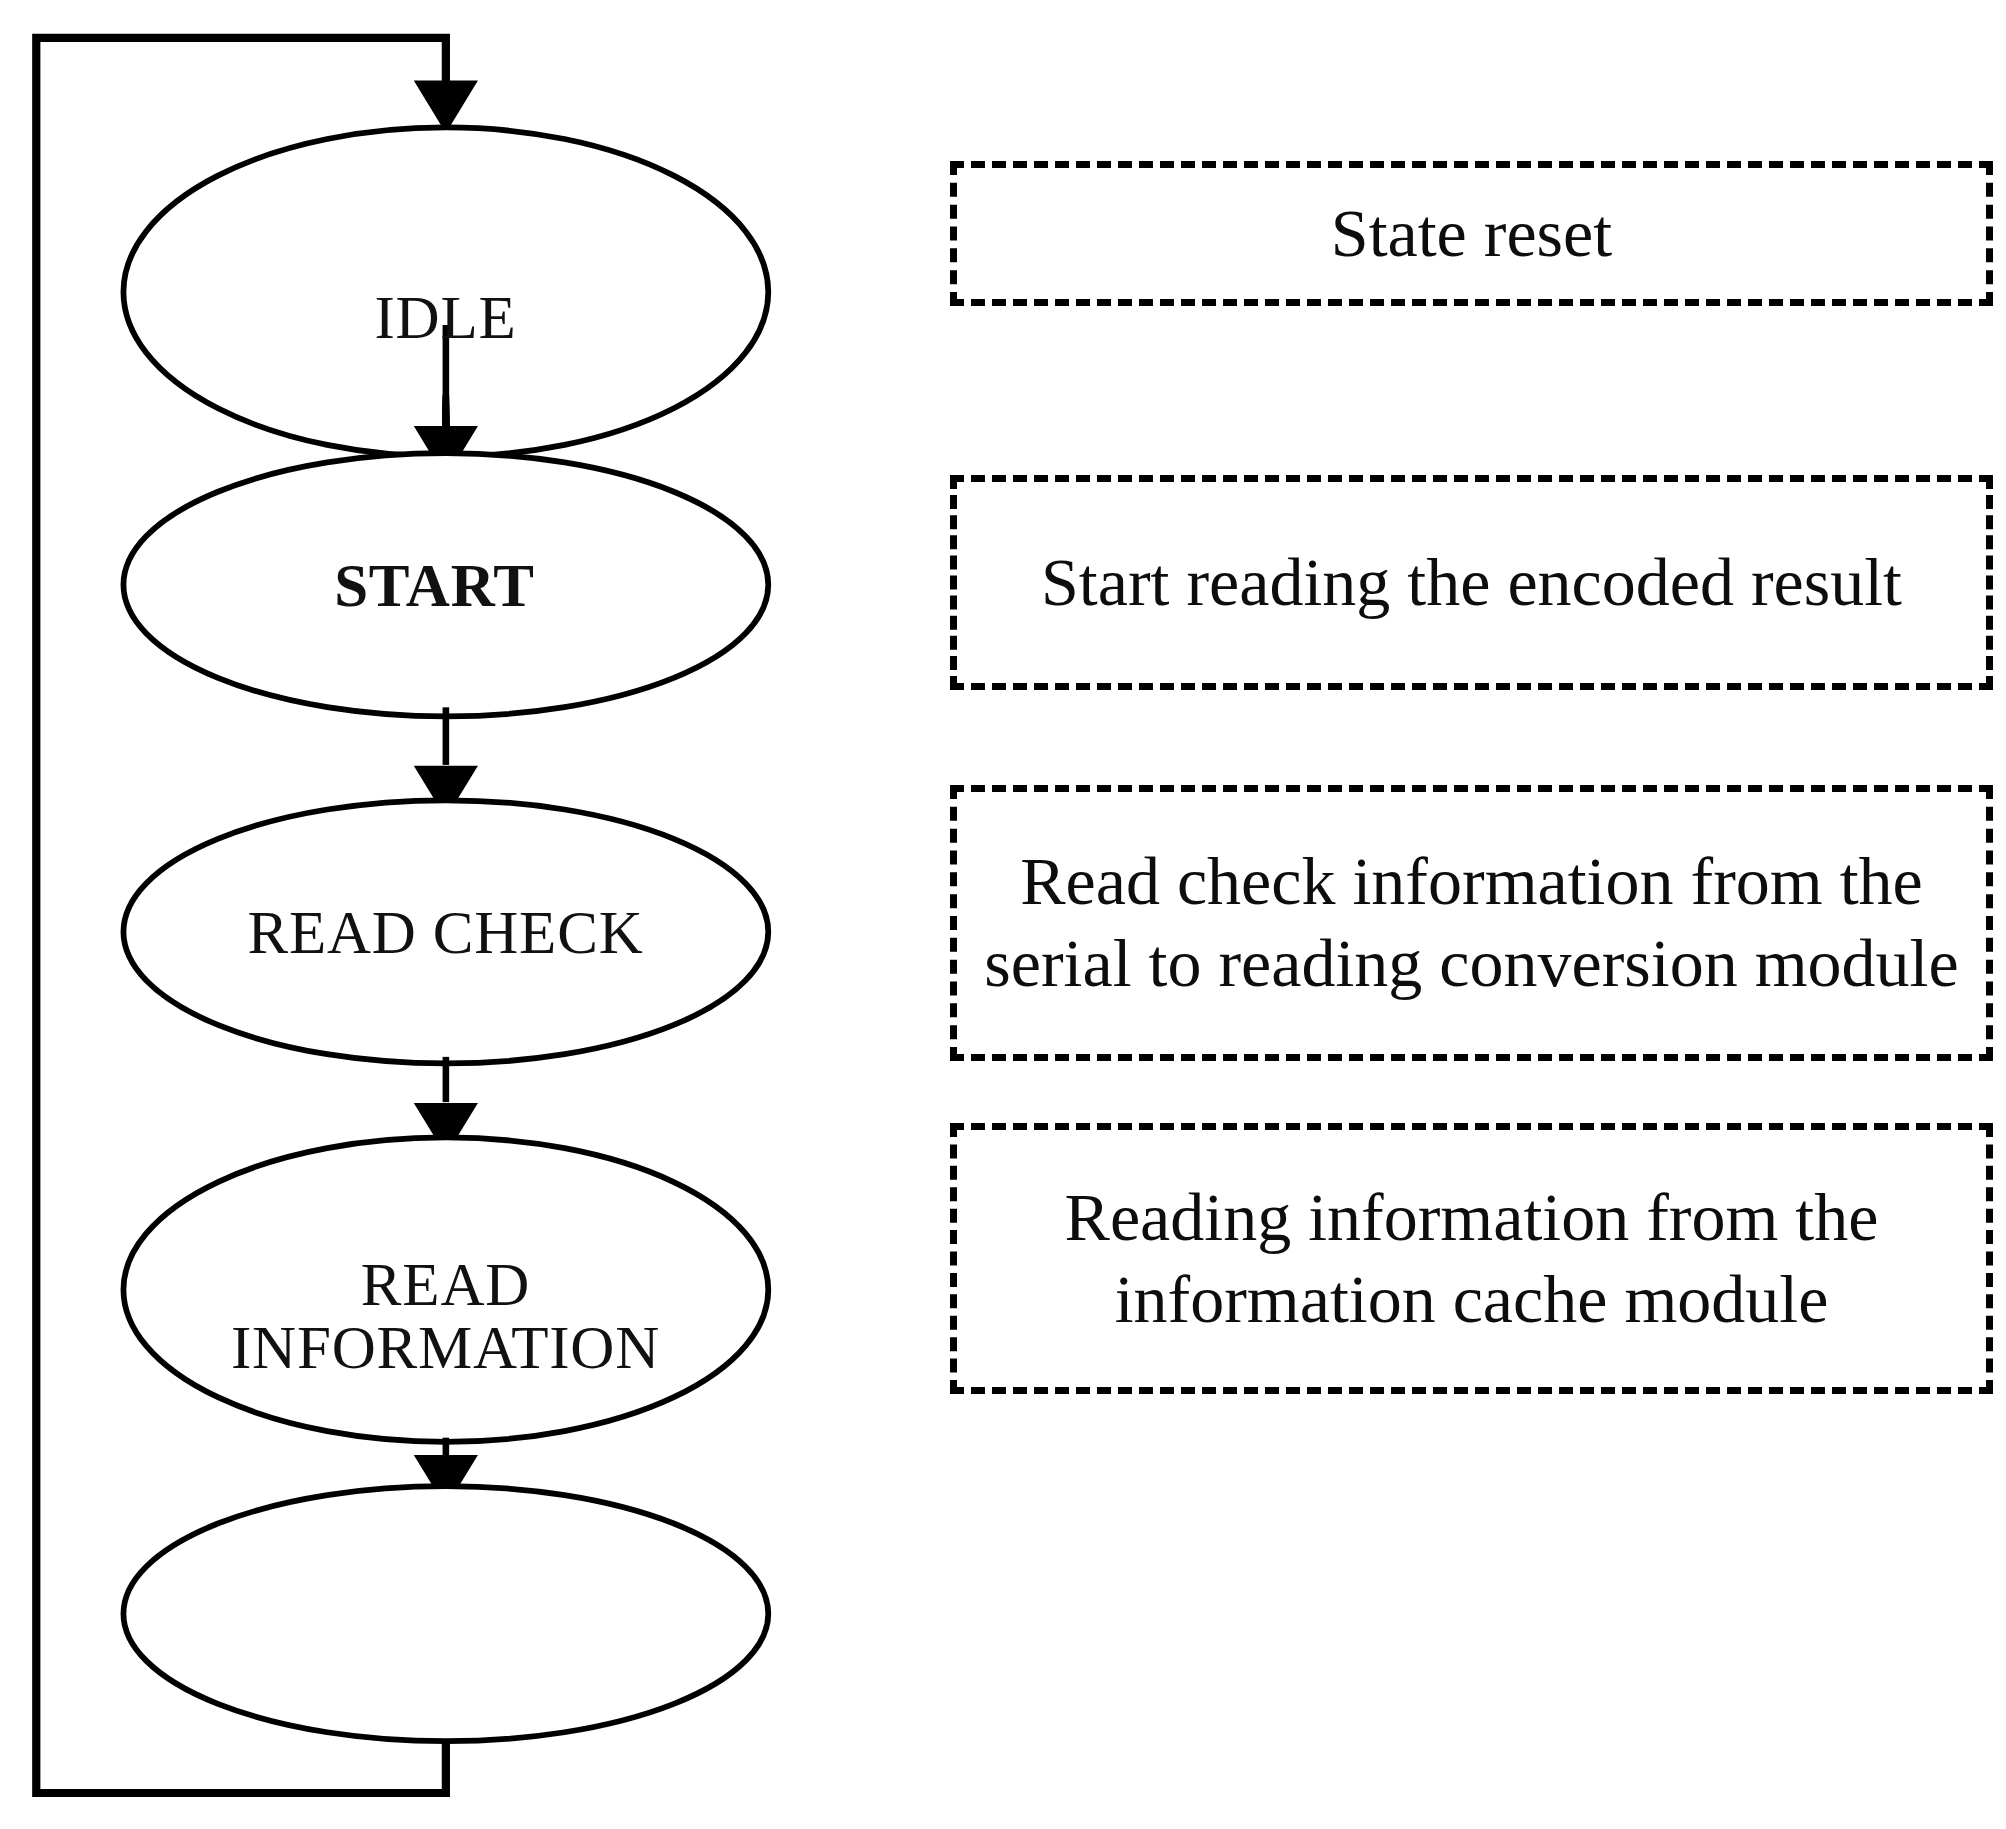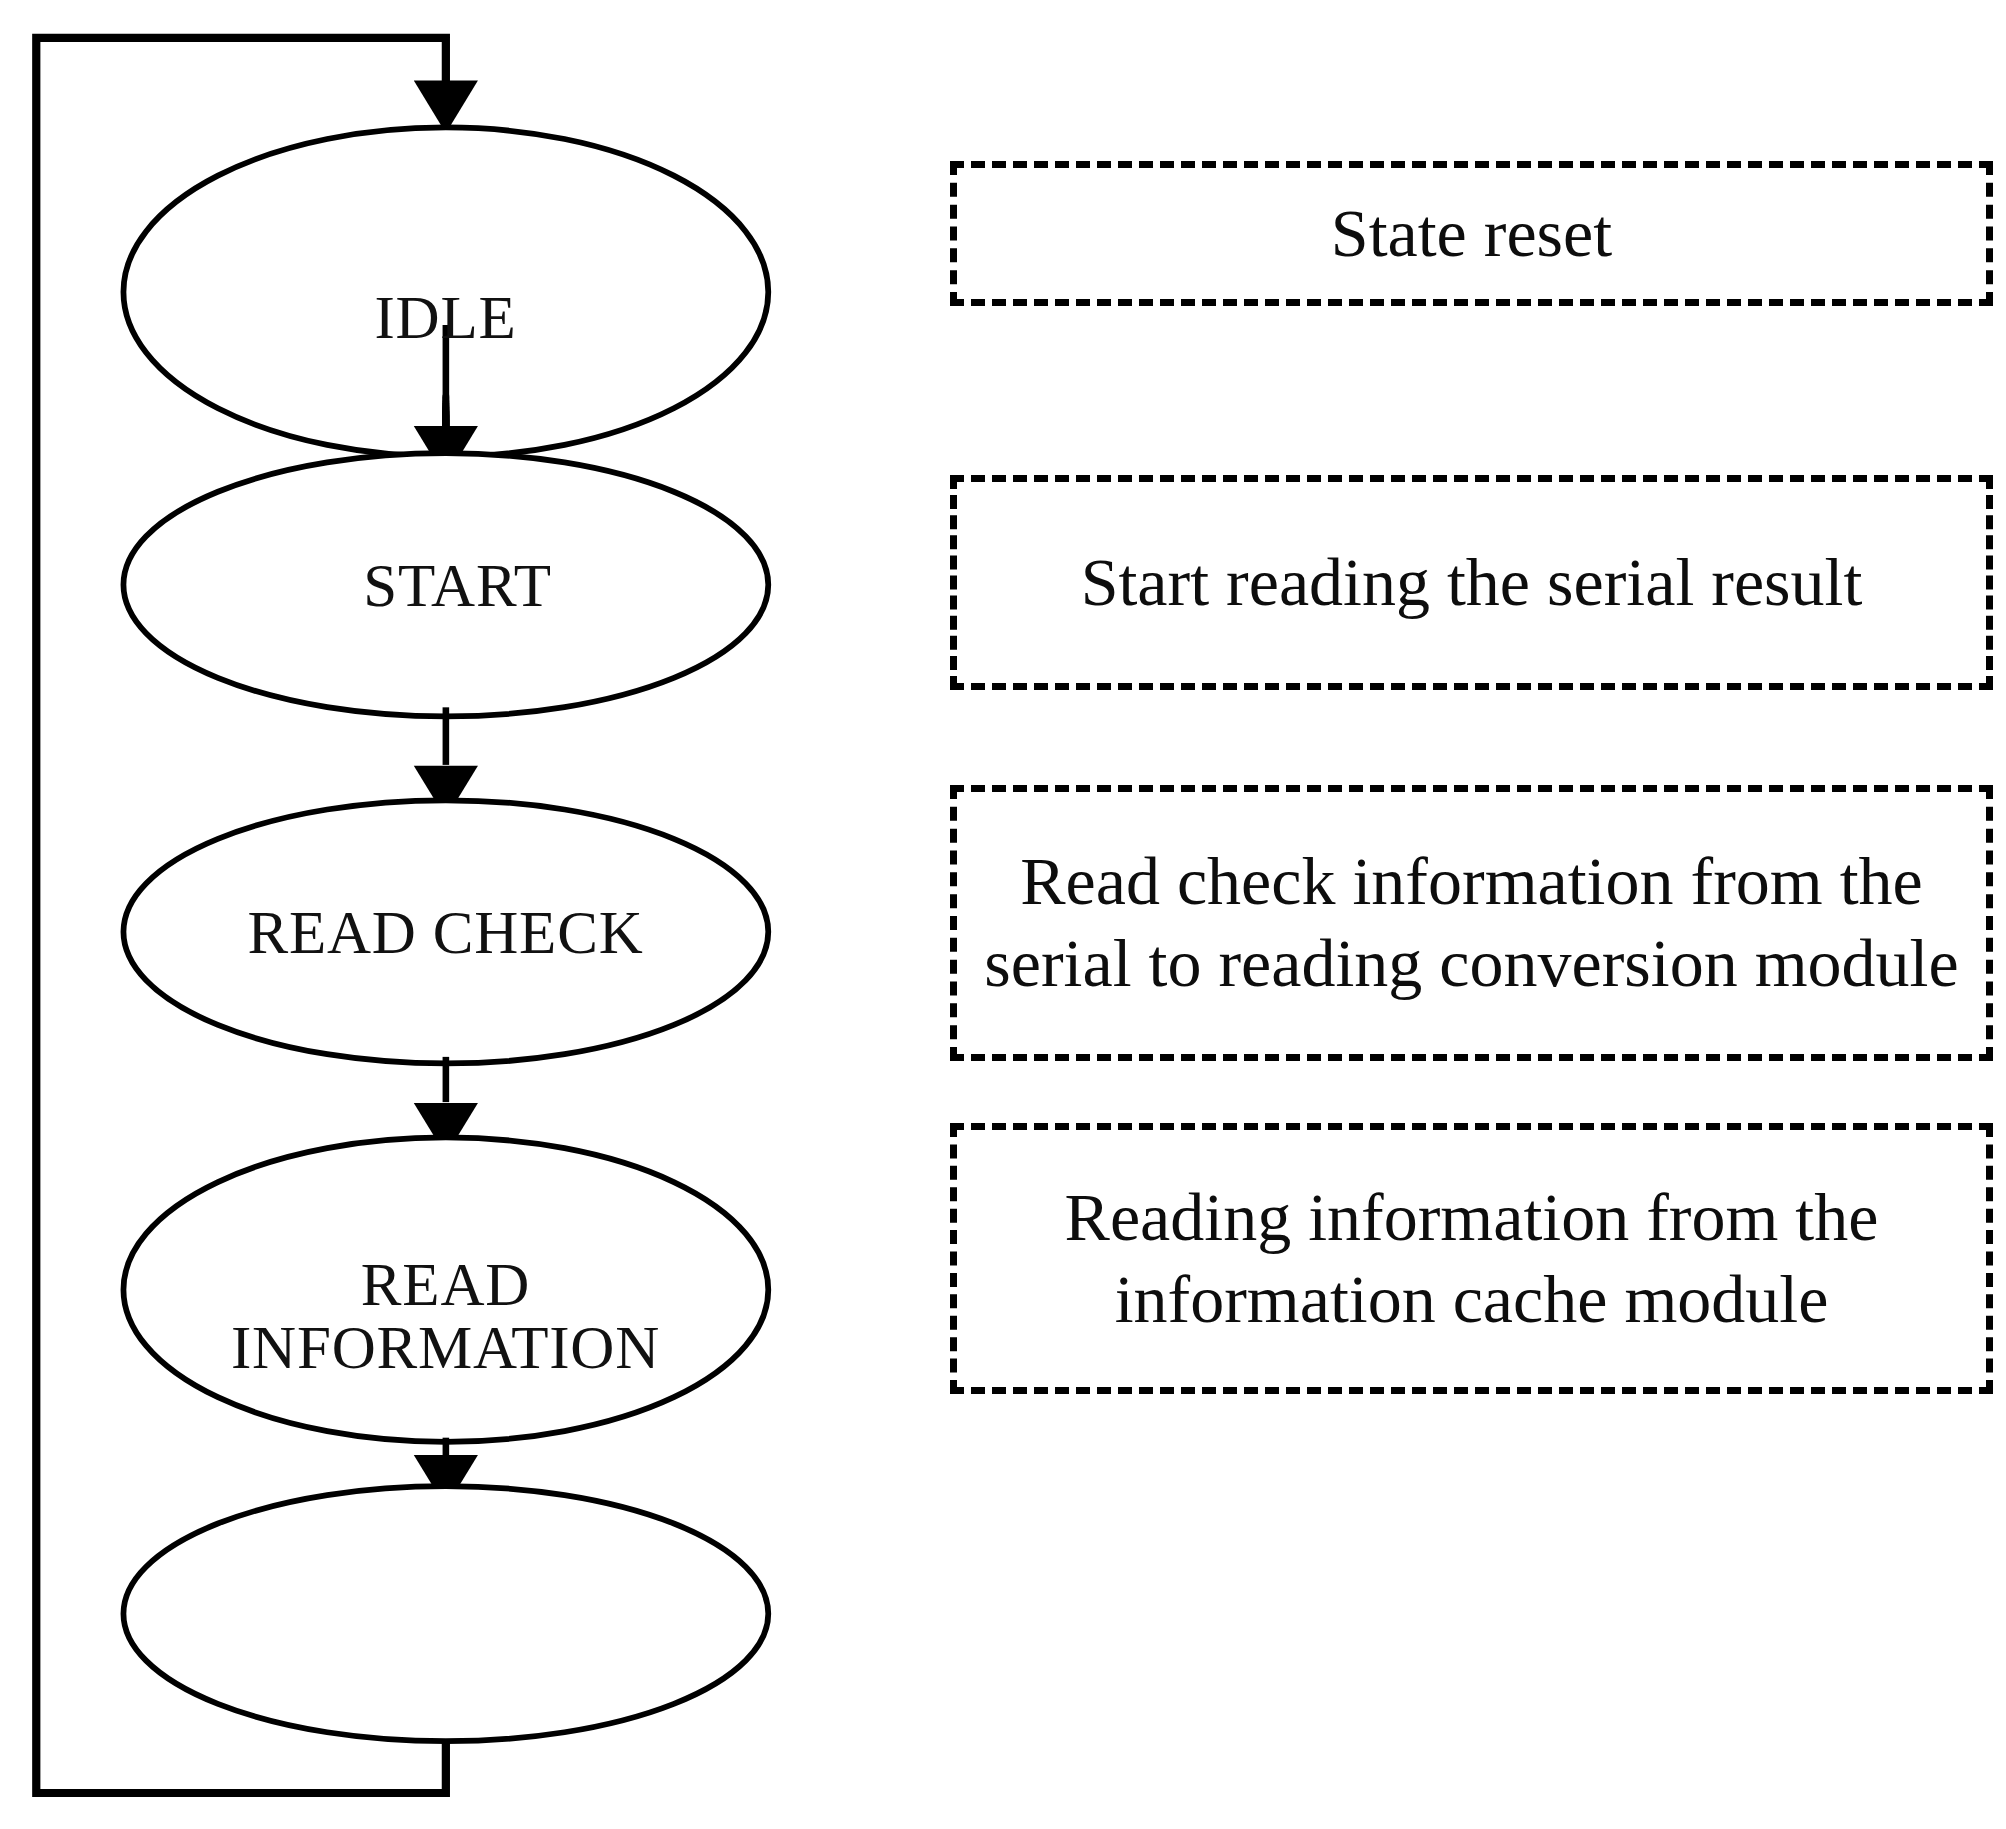--- a/index.html
+++ b/index.html
@@ -150,34 +150,34 @@
     </g>
 
     <g>
       <ellipse class="state-ellipse" cx="542" cy="1962" rx="392" ry="155"></ellipse>
     </g>
 
   </svg>
 
   <div class="state-label" style="left:123px; top:262px; width:645px;margin-top:24px;">IDLE</div>
 
-  <div class="state-label" style="left:135px; top:554px; width:645px;">START</div>
+  <div class="state-label" style="left:112px; top:554px; width:645px;font-weight:bold;">START</div>
 
   <div class="state-label" style="left:123px; top:901px; width:645px;">READ CHECK</div>
 
   <div class="state-label" style="left:123px; top:1253px; width:645px;">READ
 INFORMATION</div>
 
 
   <div class="desc-box" style="left:950px; top:161px; width:1043px; height:145px;">
     <span class="desc-text">State reset</span>
   </div>
 
   <div class="desc-box" style="left:950px; top:475px; width:1043px; height:215px;">
-    <span class="desc-text">Start reading the serial result</span>
+    <span class="desc-text">Start reading the encoded result</span>
   </div>
 
   <div class="desc-box" style="left:950px; top:785px; width:1043px; height:276px;">
     <span class="desc-text">Read check information from the
 serial to reading conversion module</span>
   </div>
 
   <div class="desc-box" style="left:950px; top:1123px; width:1043px; height:271px;">
     <span class="desc-text">Reading information from the
 information cache module</span>

